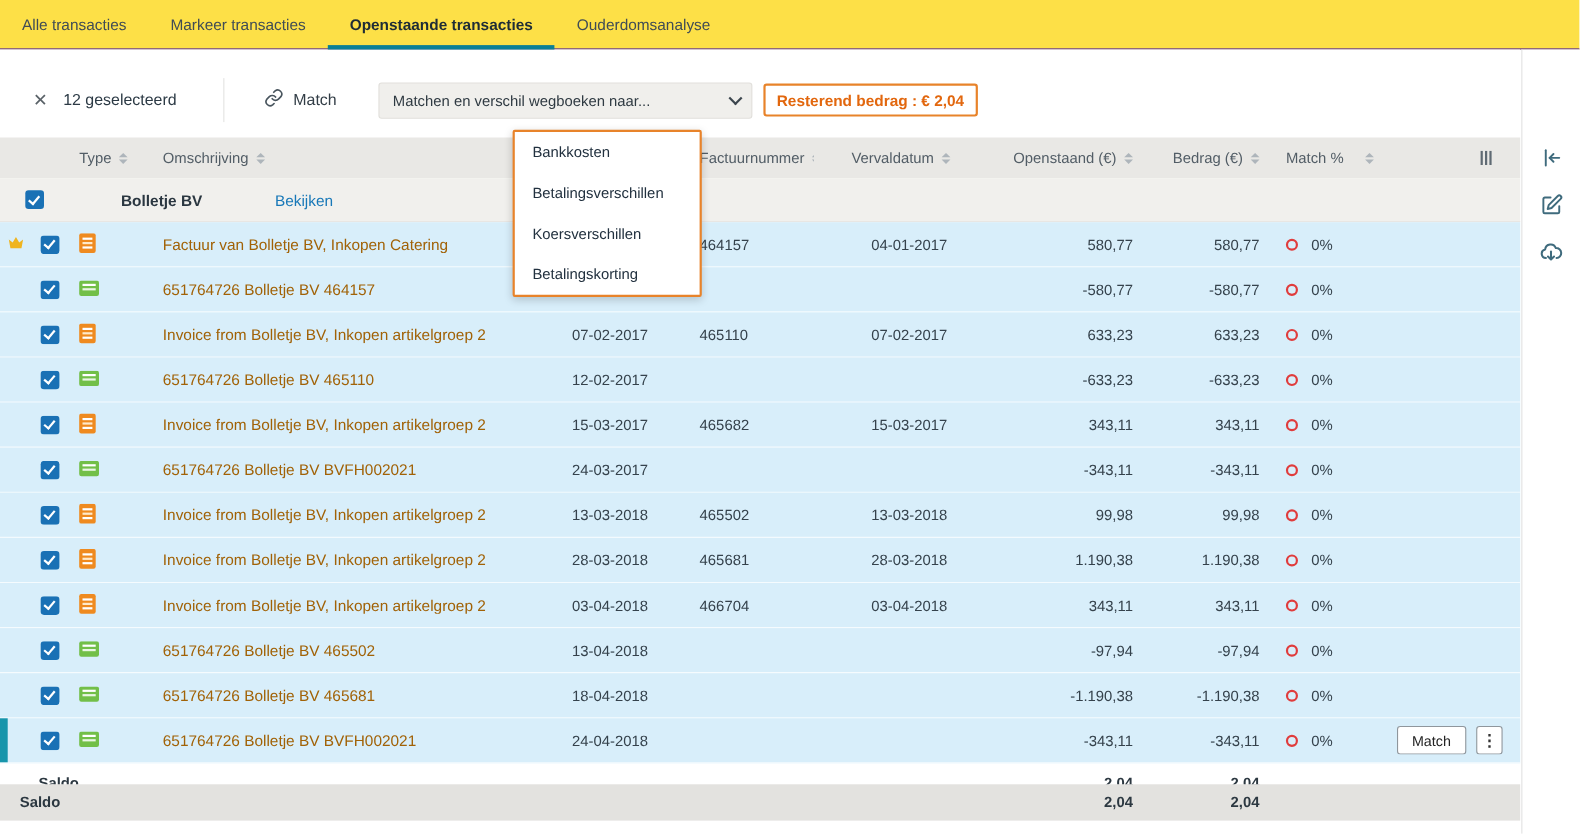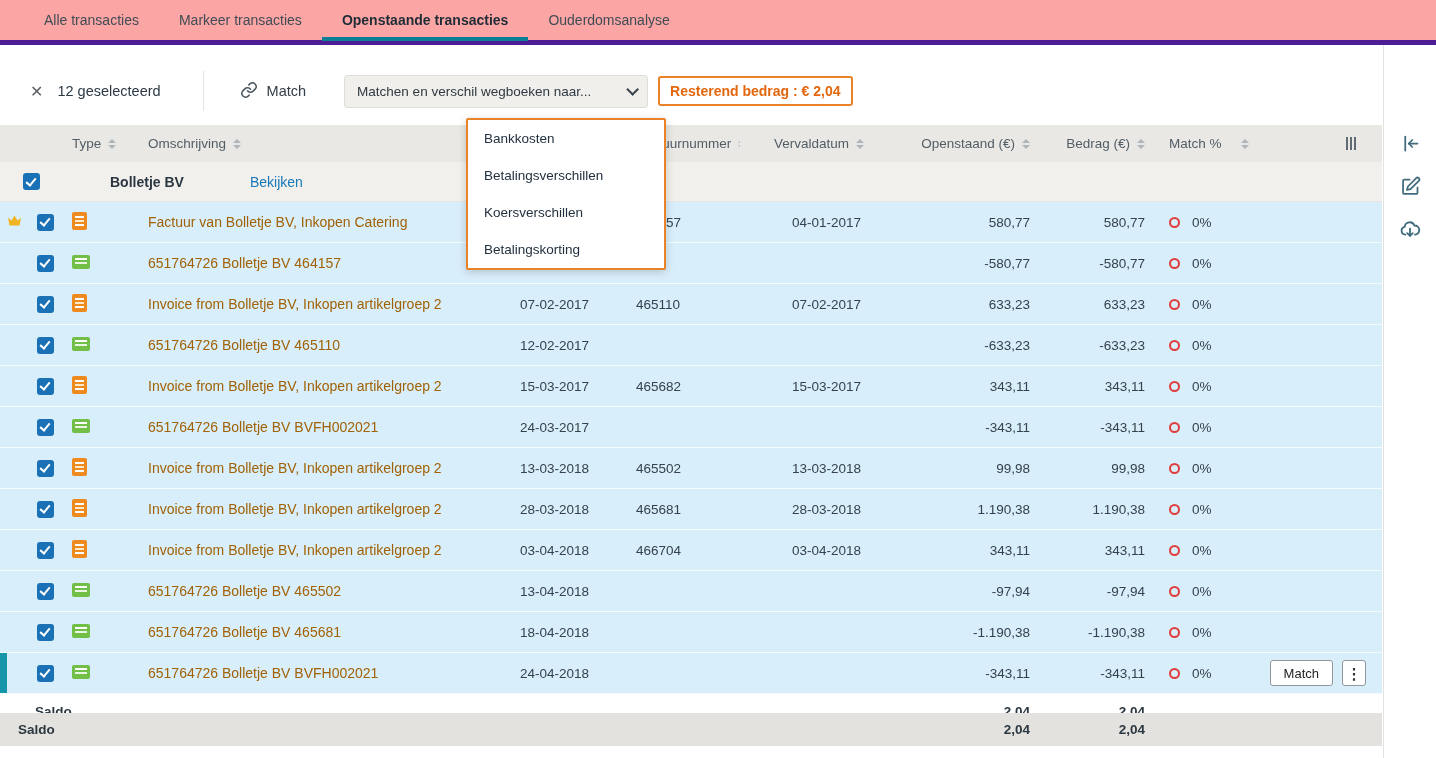--- a/index.html
+++ b/index.html
@@ -3,37 +3,37 @@
 <meta charset="utf-8">
 <style>
   * { box-sizing: border-box; margin: 0; padding: 0; }
   html,body { width:1436px; height:758px; overflow:hidden; }
   body {
     font-family: "Liberation Sans", sans-serif;
     background:#fff; color:#35424c; position:relative;
   }
 
   
-  .tabbar { height:45px; display:flex; align-items:stretch; padding-left:24px;
-            border-bottom:5px solid #4c1d95; background:#fca5a5; }
+  .tabbar { height:45px; display:flex; align-items:stretch; padding-left:0;
+            border-bottom:1px solid #4c1d95; background:#fde047; }
   .tab { display:flex; align-items:center; padding:0 20px; font-size:14px;
          color:#404c55; cursor:pointer; position:relative; }
   .tab.active { color:#1e2c36; font-weight:700; }
   .tab.active::after { content:""; position:absolute; left:0; right:0; bottom:-1px;
                        height:4px; background:#0b7f95; }
 
   
   .toolbar { height:80px; width:1382px; display:flex; align-items:center;
              padding:12px 0 0 30px; background:#fff; }
   .clear-x { font-size:16px; color:#5a6268; cursor:pointer; margin-right:14px; }
   .sel-count { font-size:14.5px; color:#2c3a45; }
   .tb-divider { width:1px; height:40px; background:#e3e3e2; margin:0 36px 0 42px; }
   .match-action { display:flex; align-items:center; gap:9px; font-size:14.5px;
                   color:#323d46; cursor:pointer; }
-  .select { margin-left:38px; width:304px; height:33px; background:#f0efec;
+  .select { margin-left:38px; width:340px; height:33px; background:#f0efec;
             border:1px solid #e1dfdb; border-radius:3px; display:flex;
             align-items:center; justify-content:space-between; padding:0 12px;
             font-size:13.5px; color:#2f3a42; cursor:pointer; }
   .chev { width:9px; height:9px; border-right:2px solid #3c464e;
           border-bottom:2px solid #3c464e; transform:rotate(45deg) translateY(-3px); }
   .remaining { margin-left:10px; border:2px solid #e8832a; border-radius:3px;
                padding:5px 10px; color:#e2670e; font-weight:700; font-size:14px;
                background:#fff; white-space:nowrap; }
 
   
@@ -113,21 +113,21 @@
   .tfoot { height:33px; background:#e3e2df; font-size:13.5px; }
   .tfoot .f-label { grid-column:1/5; padding-left:18px; font-weight:700; color:#2c3841; }
 
   
   .rail { position:absolute; top:45px; right:0; bottom:0; width:53px; background:#fff;
           border-left:1px solid #e2e2e1; display:flex; flex-direction:column;
           align-items:center; padding-top:88px; gap:22px; }
   .rail-btn { background:none; border:none; cursor:pointer; padding:0; line-height:0; }
 
   
-  .menu { position:absolute; left:466px; top:118px; width:200px; background:#fff;
+  .menu { position:absolute; left:466px; top:118px; width:172px; background:#fff;
           border:2px solid #e8832a; border-radius:2px; z-index:10;
           box-shadow:0 2px 8px rgba(0,0,0,.18); }
   .menu-item { padding:11px 16px; font-size:13.5px; color:#22313f; cursor:pointer; }
 </style>
 </head>
 <body>
 
 <nav class="tabbar">
   <div class="tab">Alle transacties</div>
   <div class="tab">Markeer transacties</div>

